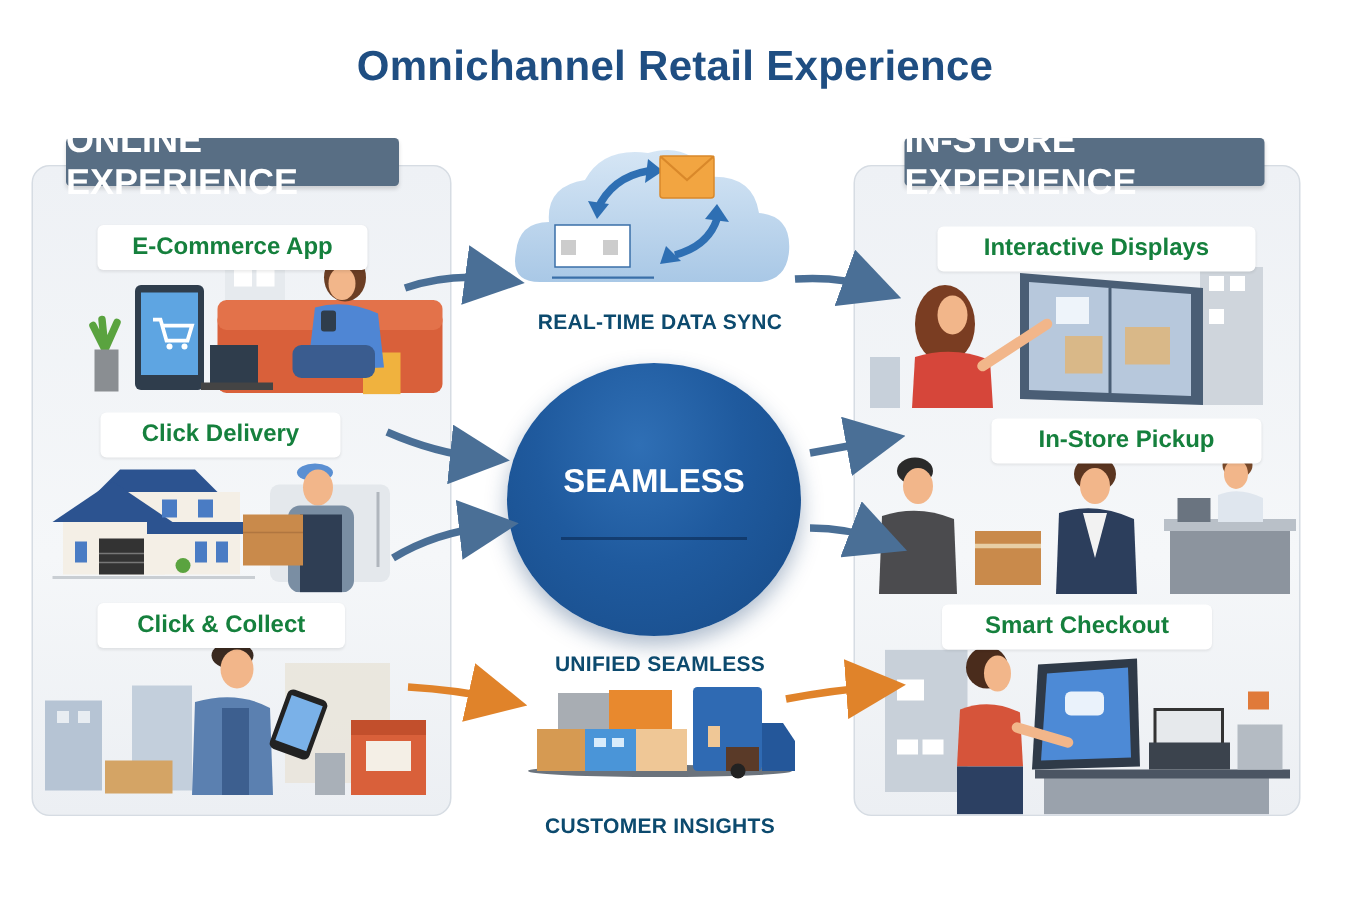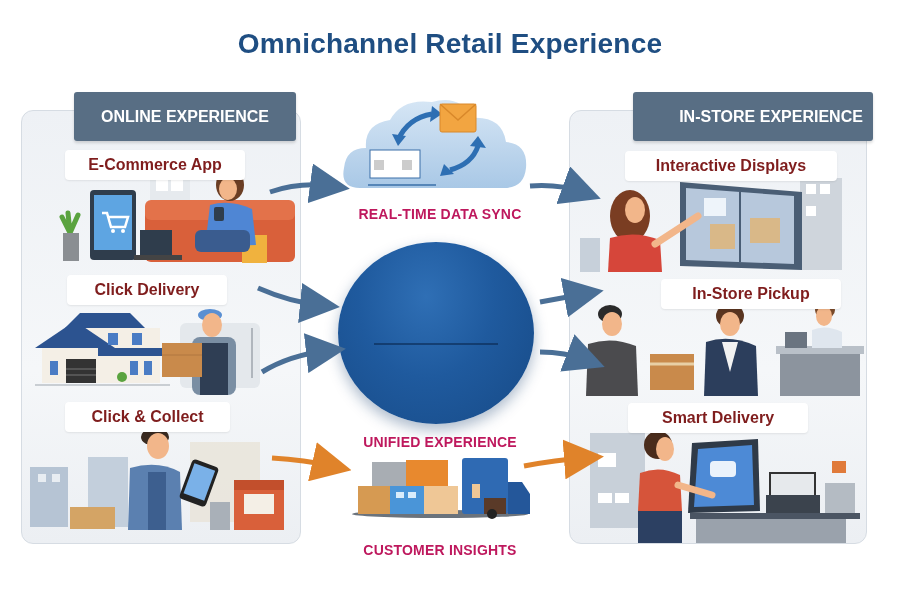--- a/index.html
+++ b/index.html
@@ -4,31 +4,31 @@
 <style>
   * { box-sizing: border-box; margin: 0; padding: 0; }
   html, body { width: 900px; height: 600px; overflow: hidden; background: #ffffff; }
   body { position: relative; font-family: "Liberation Sans", "DejaVu Sans", sans-serif; }
   .title { position: absolute; left: 0; top: 28px; width: 900px; text-align: center;
     font-size: 28px; font-weight: bold; color: #1f4e82; letter-spacing: 0.2px; }
   .panel { position: absolute; top: 110px; height: 434px; border: 1.5px solid #d6dce3;
     border-radius: 12px; background: linear-gradient(180deg,#eef1f5 0%,#f5f7f9 60%,#eceff3 100%); }
   .panel.left { left: 21px; width: 280px; }
   .panel.right { left: 569px; width: 298px; }
-  .panel-header { position: absolute; top: 92px; height: 49px; background: #586e84;
-    color: #fff; font-weight: bold; font-size: 16px; display: flex; align-items: center;
-    justify-content: center; border-radius: 3px; box-shadow: 0 2px 3px rgba(0,0,0,0.15); margin-left: 30px; }
+  .panel-header { position: absolute; top: 92px; height: 32px; background: #586e84;
+    color: #fff; font-weight: bold; font-size: 24px; display: flex; align-items: center;
+    justify-content: center; border-radius: 3px; box-shadow: 0 2px 3px rgba(0,0,0,0.15); }
   .panel-header.left { left: 44px; width: 222px; }
-  .panel-header.right { left: 603px; width: 240px; padding-left: 36px; }
-  .label-box { position: absolute; background: #fff; border-radius: 4px; color: #7f1d1d;
+  .panel-header.right { left: 603px; width: 240px; }
+  .label-box { position: absolute; background: #fff; border-radius: 4px; color: #15803d;
     font-weight: bold; font-size: 16px; display: flex; align-items: center; justify-content: center;
     box-shadow: 0 1px 2px rgba(0,0,0,0.08); height: 30px; }
   .scene { position: absolute; overflow: hidden; }
   .center-text { position: absolute; left: 300px; width: 280px; text-align: center; font-weight: bold;
-    color: #be185d; font-size: 14px; letter-spacing: 0.2px; }
+    color: #0c4a6e; font-size: 14px; letter-spacing: 0.2px; }
   .circle { position: absolute; left: 338px; top: 242px; width: 196px; height: 182px; border-radius: 50%;
     background: radial-gradient(ellipse at 45% 30%, #2f6fb5 0%, #1f5a9e 45%, #174a86 100%);
     box-shadow: 0 6px 14px rgba(20,60,110,0.35); display: flex; flex-direction: column;
     align-items: center; justify-content: center; color: #fff; font-weight: bold; font-size: 22px; line-height: 1.4; }
   .circle .line { width: 124px; height: 2px; background: rgba(10,40,80,0.6); margin-top: 22px; }
   svg { display: block; }
 </style>
 </head>
 <body>
 
@@ -193,21 +193,21 @@
     <rect x="252" y="28" width="14" height="12" fill="#e07a3a"></rect>
     <rect x="245" y="50" width="30" height="30" fill="#b4bbc3"></rect>
 
     <ellipse cx="78" cy="12" rx="14" ry="14" fill="#4a2c1c"></ellipse>
     <ellipse cx="85" cy="16" rx="9" ry="12" fill="#f2b68a"></ellipse>
     <path d="M60 40 Q80 32 100 42 L102 78 L58 78 Z" fill="#d6543a"></path>
     <rect x="58" y="78" width="44" height="32" fill="#2c4062"></rect>
     <path d="M98 52 L132 62" stroke="#f2b68a" stroke-width="7" stroke-linecap="round"></path>
   </svg>
 </div>
-<div class="label-box" style="left:628px;top:403px;width:180px;">Smart Delivery</div>
+<div class="label-box" style="left:628px;top:403px;width:180px;">Smart Checkout</div>
 
 <div class="scene" style="left:340px;top:90px;width:190px;height:105px;">
   <svg width="190" height="105" viewBox="0 0 190 105">
     <defs>
       <linearGradient id="cg" x1="0" y1="0" x2="0" y2="1">
         <stop offset="0" stop-color="#d6e6f5"></stop>
           <stop offset="1" stop-color="#a9c8e6"></stop>
       </linearGradient>
     </defs>
     <path d="M20 98 Q0 98 4 78 Q6 58 26 58 Q24 34 50 30 Q62 8 92 12 Q120 4 132 28 Q162 26 166 52 Q188 54 186 78 Q184 98 164 98 Z" fill="url(#cg)"></path>
@@ -221,24 +221,25 @@
     <path d="M100 14 L118 30 L136 14" stroke="#d9882a" stroke-width="1.5" fill="none"></path>
     <rect x="30" y="60" width="50" height="28" fill="#fff" stroke="#3a6fa8"></rect>
     <rect x="34" y="70" width="10" height="10" fill="#ccc"></rect>
       <rect x="62" y="70" width="10" height="10" fill="#ccc"></rect>
     <line x1="28" y1="95" x2="96" y2="95" stroke="#3a6fa8" stroke-width="1.5"></line>
   </svg>
 </div>
 <div class="center-text" style="top:206px;">REAL-TIME DATA SYNC</div>
 
 <div class="circle">
+  <span>SEAMLESS</span>
   <span class="line"></span>
 </div>
 
-<div class="center-text" style="top:434px;">UNIFIED EXPERIENCE</div>
+<div class="center-text" style="top:434px;">UNIFIED SEAMLESS</div>
 
 <div class="scene" style="left:350px;top:458px;width:185px;height:62px;">
   <svg width="185" height="62" viewBox="0 0 185 62">
     <ellipse cx="90" cy="56" rx="88" ry="4" fill="#6b737c"></ellipse>
     <rect x="22" y="4" width="34" height="26" fill="#a8adb3"></rect>
     <rect x="56" y="2" width="42" height="28" fill="#e8892e"></rect>
     <rect x="8" y="28" width="32" height="28" fill="#d69a52"></rect>
     <rect x="40" y="28" width="34" height="28" fill="#4a95d8"></rect>
     <rect x="74" y="28" width="34" height="28" fill="#efc796"></rect>
     <rect x="46" y="34" width="8" height="6" fill="#d9ecfb"></rect>

